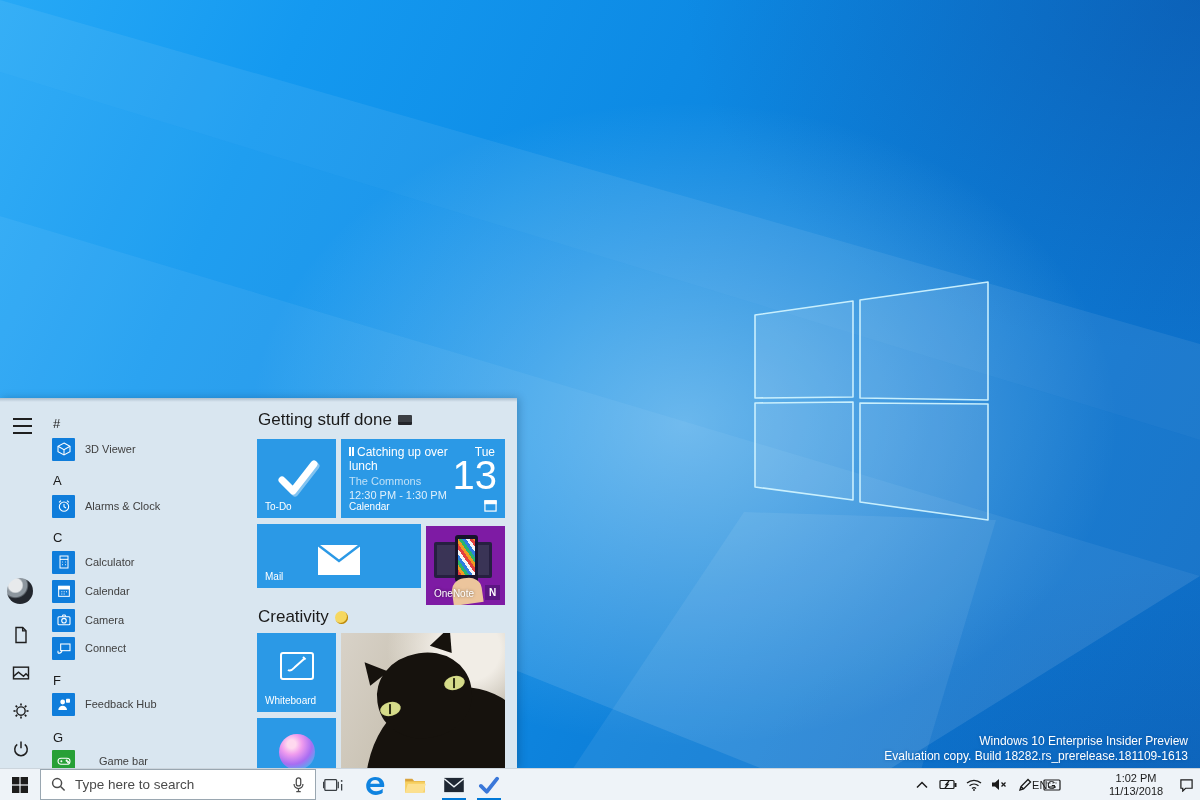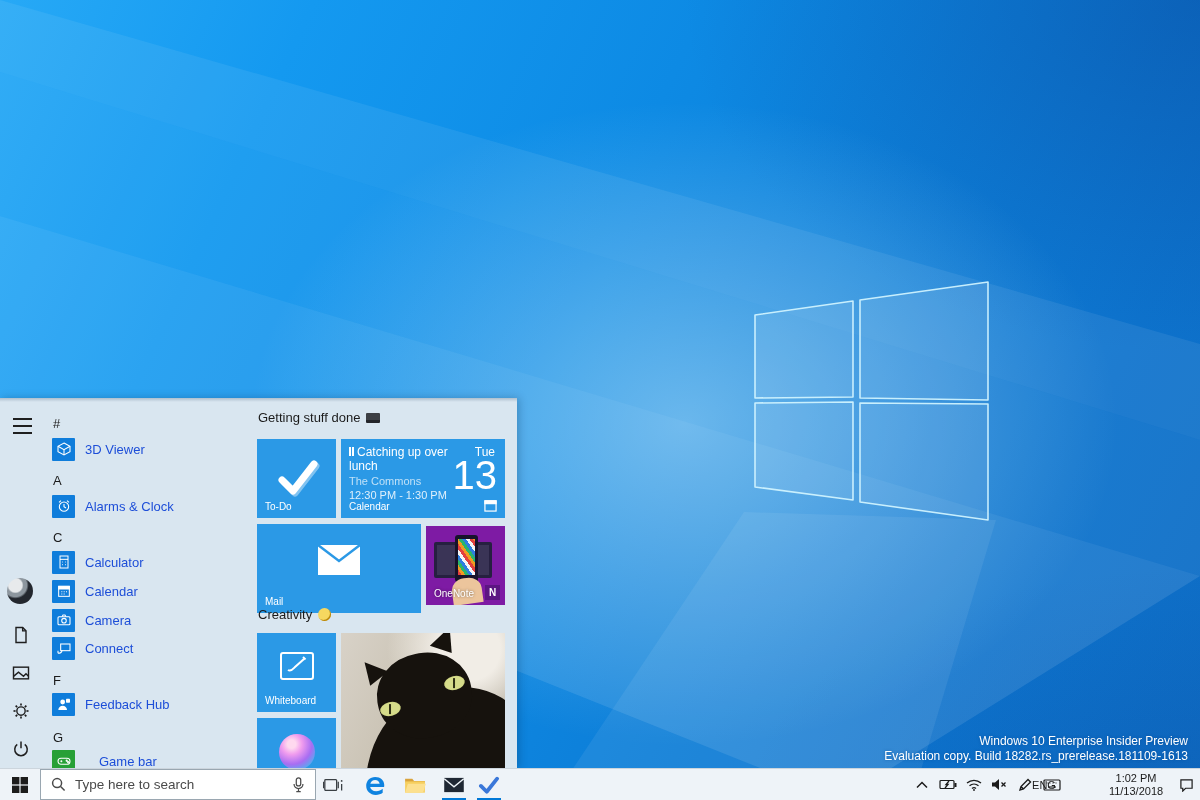--- a/index.html
+++ b/index.html
@@ -34,23 +34,23 @@
   .rail-btn { width:24px; height:24px; display:flex; align-items:center; justify-content:center; }
   .hamburger span { display:block; width:19px; height:2px; background:#1f1f1f; margin:2.5px 0; }
   .avatar { left:7px; top:180px; width:26px; height:26px; border-radius:50%;
     background:radial-gradient(circle at 32% 28%, #e8eaec 0 26%, #8d969e 32% 44%, #23272e 52% 100%); }
 
   .app-letter { left:53px; width:30px; height:16px; font-size:13px; color:#1b1b1b; }
   .app-row { left:52px; width:200px; height:24px; display:flex; align-items:center; gap:10px; }
   .app-icon { width:23px; height:23px; border-radius:1px; background:#0f7ddb; flex:0 0 23px;
     display:flex; align-items:center; justify-content:center; }
   .app-icon.green { background:#27a036; }
-  .app-name { font-size:13px; color:#1d4ed8; white-space:nowrap; }
-
-  .group-title { font-size:13px; color:#1b1b1b; display:flex; align-items:center; gap:6px; }
+  .app-name { font-size:11px; color:#404040; white-space:nowrap; }
+
+  .group-title { font-size:17px; color:#1b1b1b; display:flex; align-items:center; gap:6px; }
   .tile { background:#2b99e6; overflow:hidden; }
   .tile-label { position:absolute; left:8px; bottom:6px; font-size:10px; color:#ffffff; }
 
   
   .cal-event-title { position:absolute; left:8px; top:6px; width:102px; font-size:12px;
     line-height:14px; color:#fff; }
   .cal-bars { display:inline-block; width:5px; height:9px; margin-right:3px;
     border-left:2px solid #fff; border-right:2px solid #fff; }
   .cal-loc { position:absolute; left:8px; top:36px; font-size:11px; color:rgba(255,255,255,.70); }
   .cal-time { position:absolute; left:8px; top:50px; font-size:11px; color:rgba(255,255,255,.85); }
@@ -307,21 +307,21 @@
       <div class="cal-time">12:30 PM - 1:30 PM</div>
       <div class="cal-day">Tue</div>
       <div class="cal-date">13</div>
       <span class="tile-label">Calendar</span>
       <svg style="position:absolute;right:8px;bottom:6px;" width="13" height="13" viewBox="0 0 14 14" fill="none" stroke="#fff" stroke-width="1.3">
         <rect x="1" y="2" width="12" height="11"></rect>
           <rect x="1" y="2" width="12" height="3" fill="#fff"></rect>
       </svg>
     </div>
 
-    <div class="ab tile" style="left:257px;top:126px;width:164px;height:89px;">
+    <div class="ab tile" style="left:257px;top:126px;width:164px;height:64px;">
       <svg style="position:absolute;left:60px;top:20px;" width="44" height="32" viewBox="0 0 44 32">
         <rect x="1" y="1" width="42" height="30" fill="#ffffff"></rect>
         <polyline points="1,1 22,17 43,1" fill="none" stroke="#2b99e6" stroke-width="2.4"></polyline>
       </svg>
       <span class="tile-label">Mail</span>
     </div>
 
     <div class="ab tile" style="left:426px;top:128px;width:79px;height:79px;background:#7e1ba4;">
       <div class="on-tablet"></div>
       <div class="on-tabscreen"></div>

